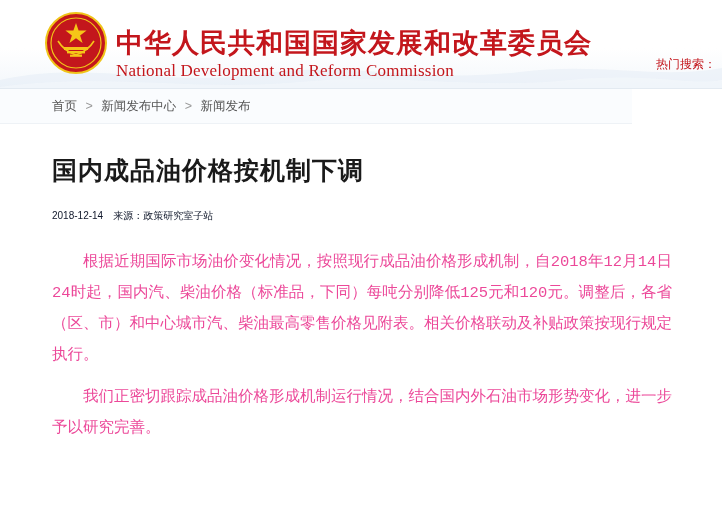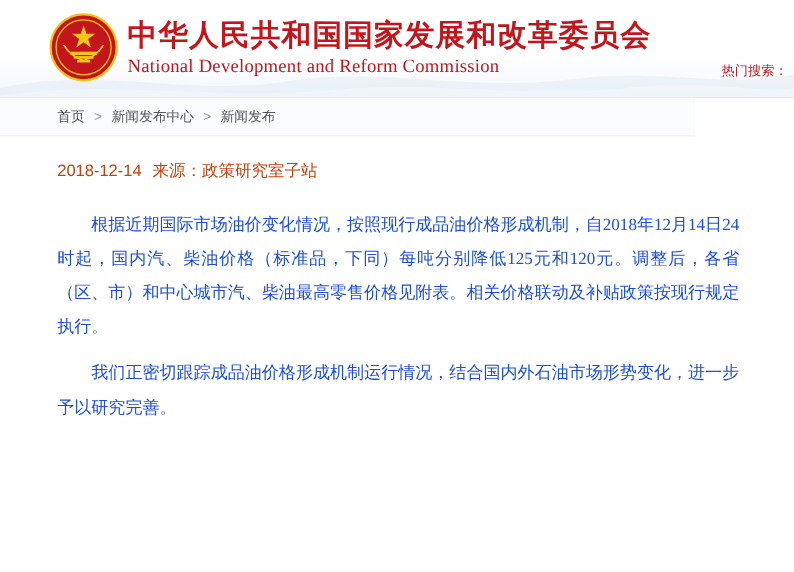--- a/index.html
+++ b/index.html
@@ -35,21 +35,21 @@
   .emblem {
     position: absolute;
     left: 44px;
     top: 11px;
     width: 64px;
     height: 64px;
   }
   .title-block {
     position: absolute;
     left: 116px;
-    top: 15px;
+    top: 26px;
   }
   .title-cn {
     font-size: 27px;
     font-weight: bold;
     color: #c3161c;
     letter-spacing: 1px;
     line-height: 34px;
     white-space: nowrap;
     font-family: "Liberation Serif", serif;
   }
@@ -108,37 +108,37 @@
     margin: 30px 0 0 52px;
     width: 620px;
     font-size: 25px;
     font-weight: bold;
     color: #1a1a1a;
     letter-spacing: 1px;
     font-family: "Liberation Sans", sans-serif;
   }
   .article-meta {
     margin: 22px 0 0 52px;
-    font-size: 15px;
-    color: #c2410c;
+    font-size: 10px;
+    color: #0f172a;
     white-space: nowrap;
   }
   .article-meta .meta-sep { display: inline-block; width: 10px; }
   .article-body {
     margin: 24px 52px 0 52px;
     width: 620px;
   }
   .article-body p {
     margin: 0 0 11px 0;
     font-size: 15.5px;
     line-height: 31px;
-    color: #1d4ed8;
+    color: #ec4899;
     text-align: justify;
     text-indent: 2em;
-    font-family: Liberation Serif, serif;
+    font-family: Liberation Mono, monospace;
   }
 </style>
 </head>
 <body>
 
 <div class="site-header">
 
   <svg class="header-wave" viewBox="0 0 722 40" preserveAspectRatio="none">
     <path d="M0,26 C90,6 170,34 260,20 C350,6 420,30 520,18 C600,8 660,26 722,14 L722,40 L0,40 Z" fill="#dfe9f3" opacity="0.85"></path>
     <path d="M0,33 C110,18 190,38 300,28 C400,19 470,36 570,26 C650,18 690,32 722,26 L722,40 L0,40 Z" fill="#eef4fa" opacity="0.9"></path>
@@ -168,20 +168,21 @@
   <div class="breadcrumb">
     <a href="#">首页</a>
     <span class="sep">&gt;</span>
     <a href="#">新闻发布中心</a>
     <span class="sep">&gt;</span>
     <a href="#">新闻发布</a>
   </div>
 </div>
 
 <div class="article">
+  <h1 class="article-title">国内成品油价格按机制下调</h1>
 
   <div class="article-meta">
     <span>2018-12-14</span><span class="meta-sep"></span><span>来源：政策研究室子站</span>
   </div>
 
   <div class="article-body">
     <p>根据近期国际市场油价变化情况，按照现行成品油价格形成机制，自2018年12月14日24时起，国内汽、柴油价格（标准品，下同）每吨分别降低125元和120元。调整后，各省（区、市）和中心城市汽、柴油最高零售价格见附表。相关价格联动及补贴政策按现行规定执行。</p>
     <p>我们正密切跟踪成品油价格形成机制运行情况，结合国内外石油市场形势变化，进一步予以研究完善。</p>
   </div>
 </div>

